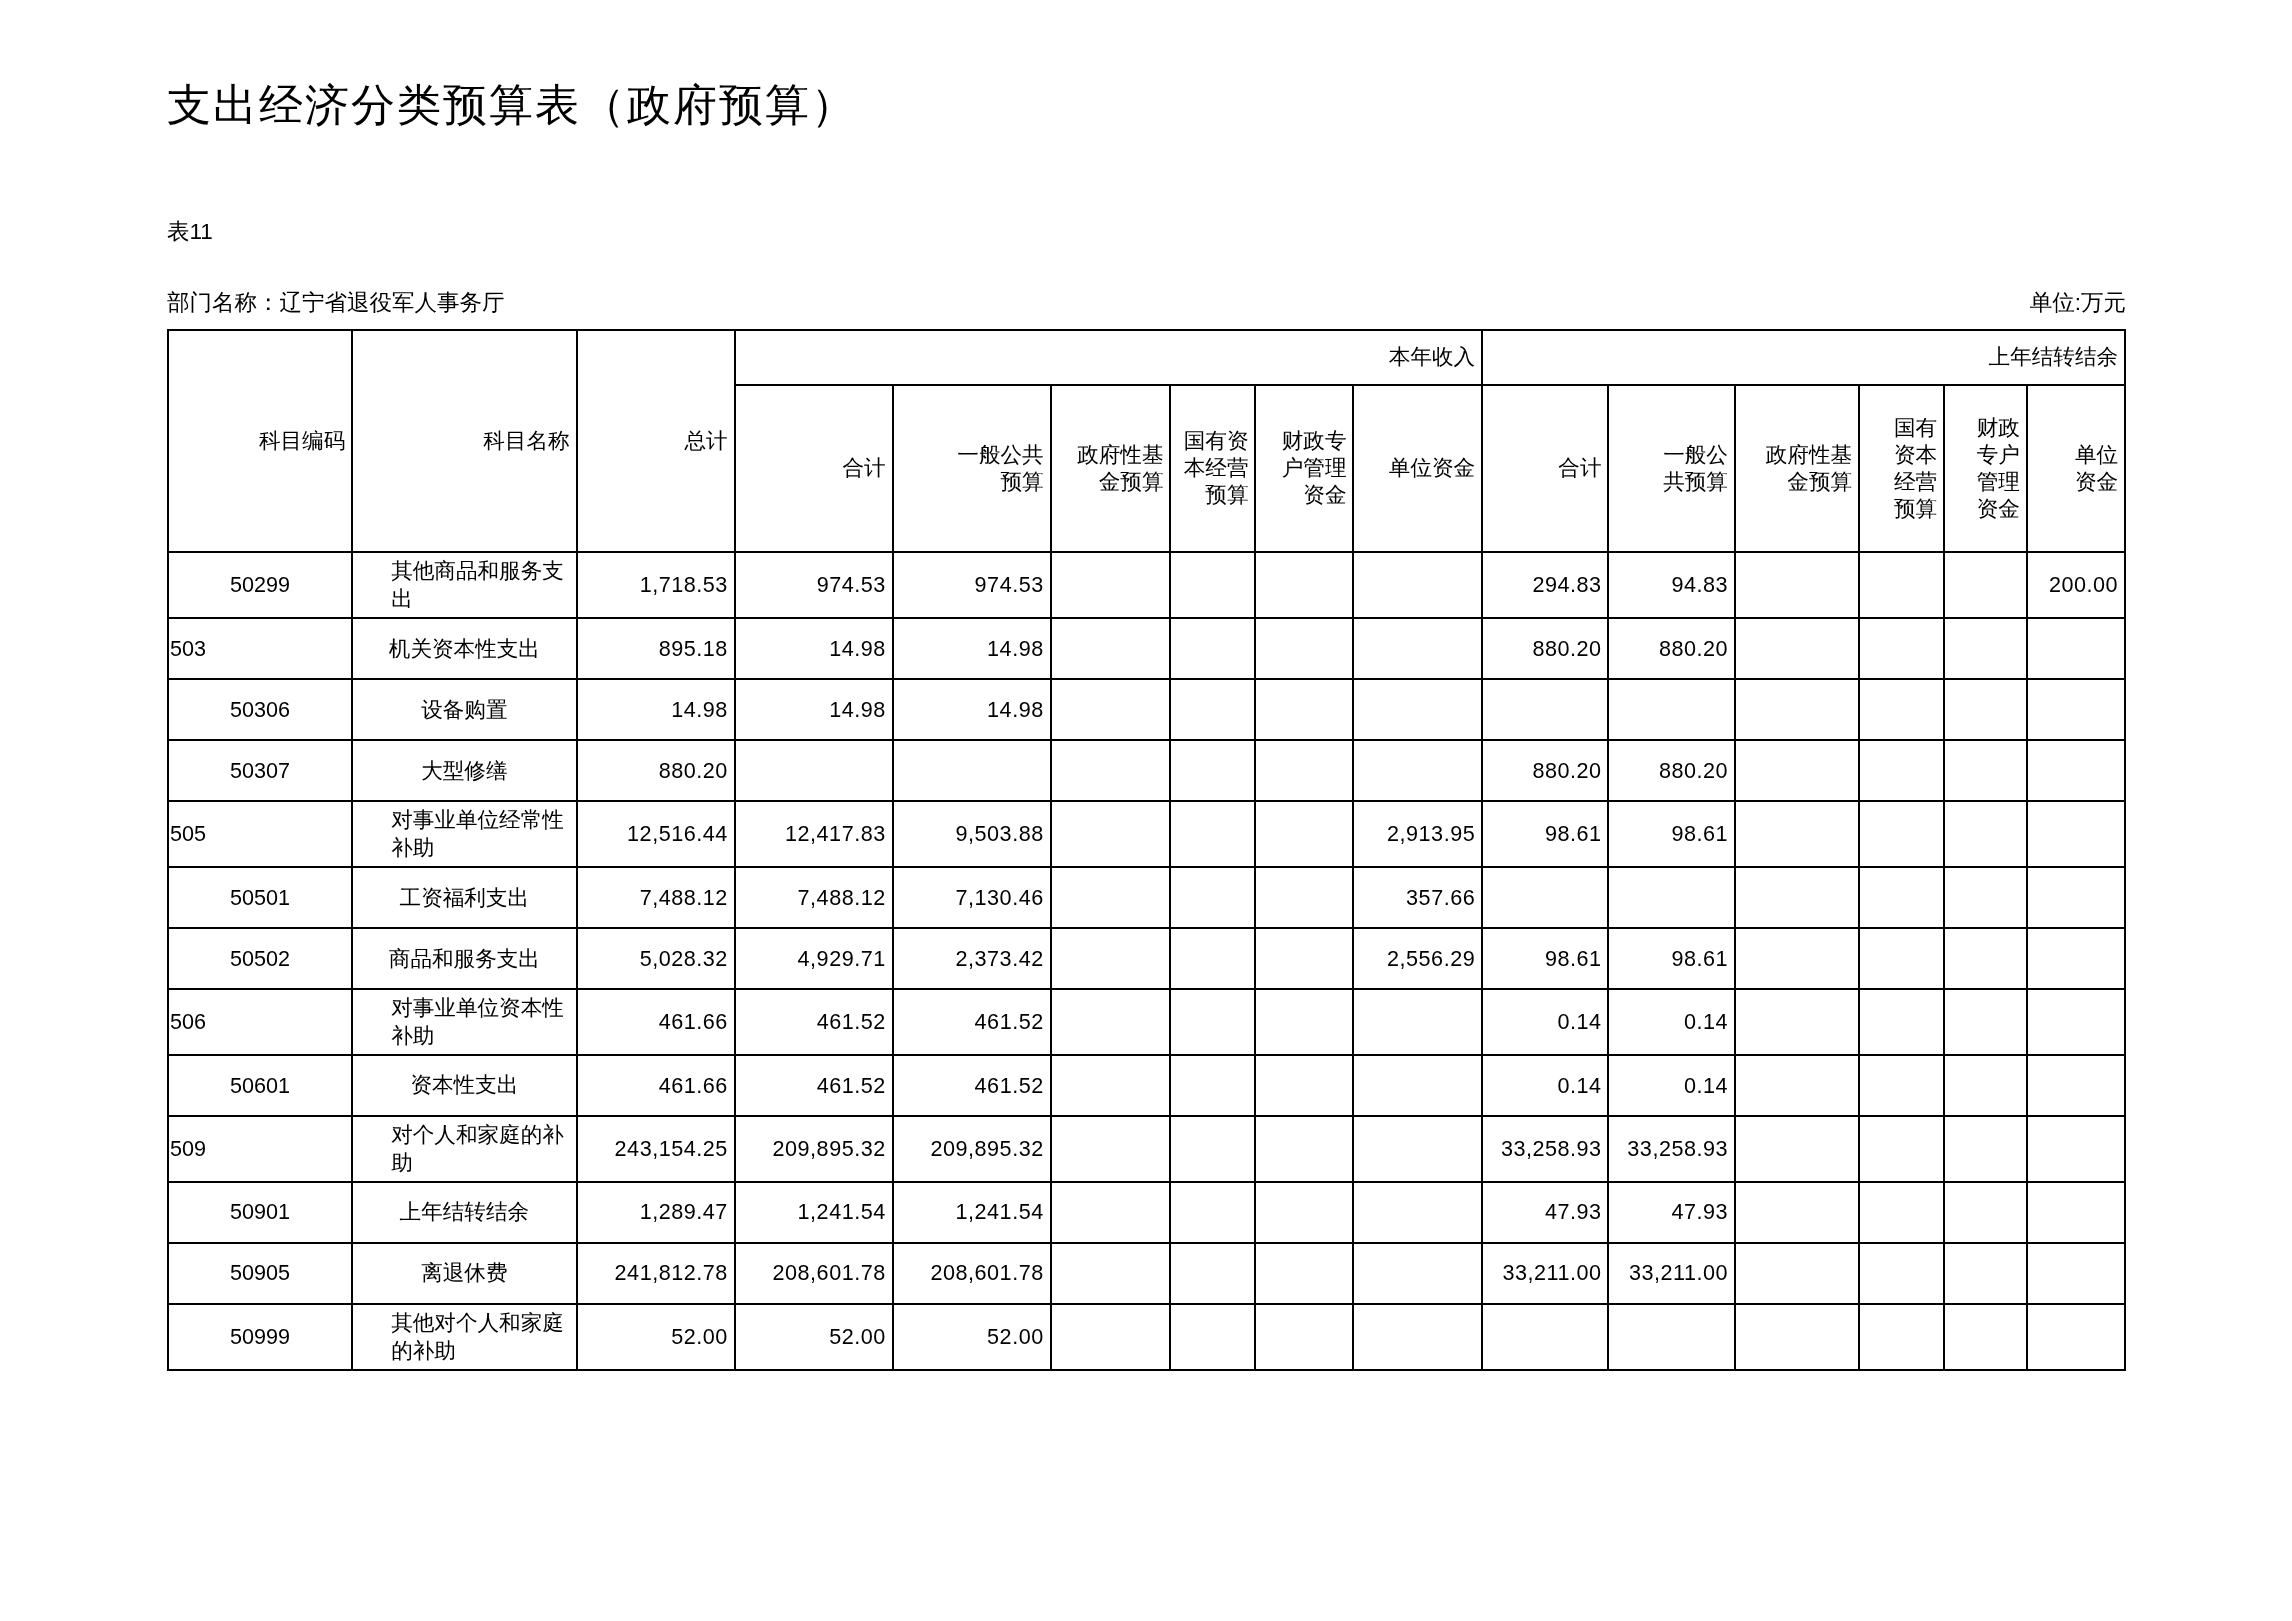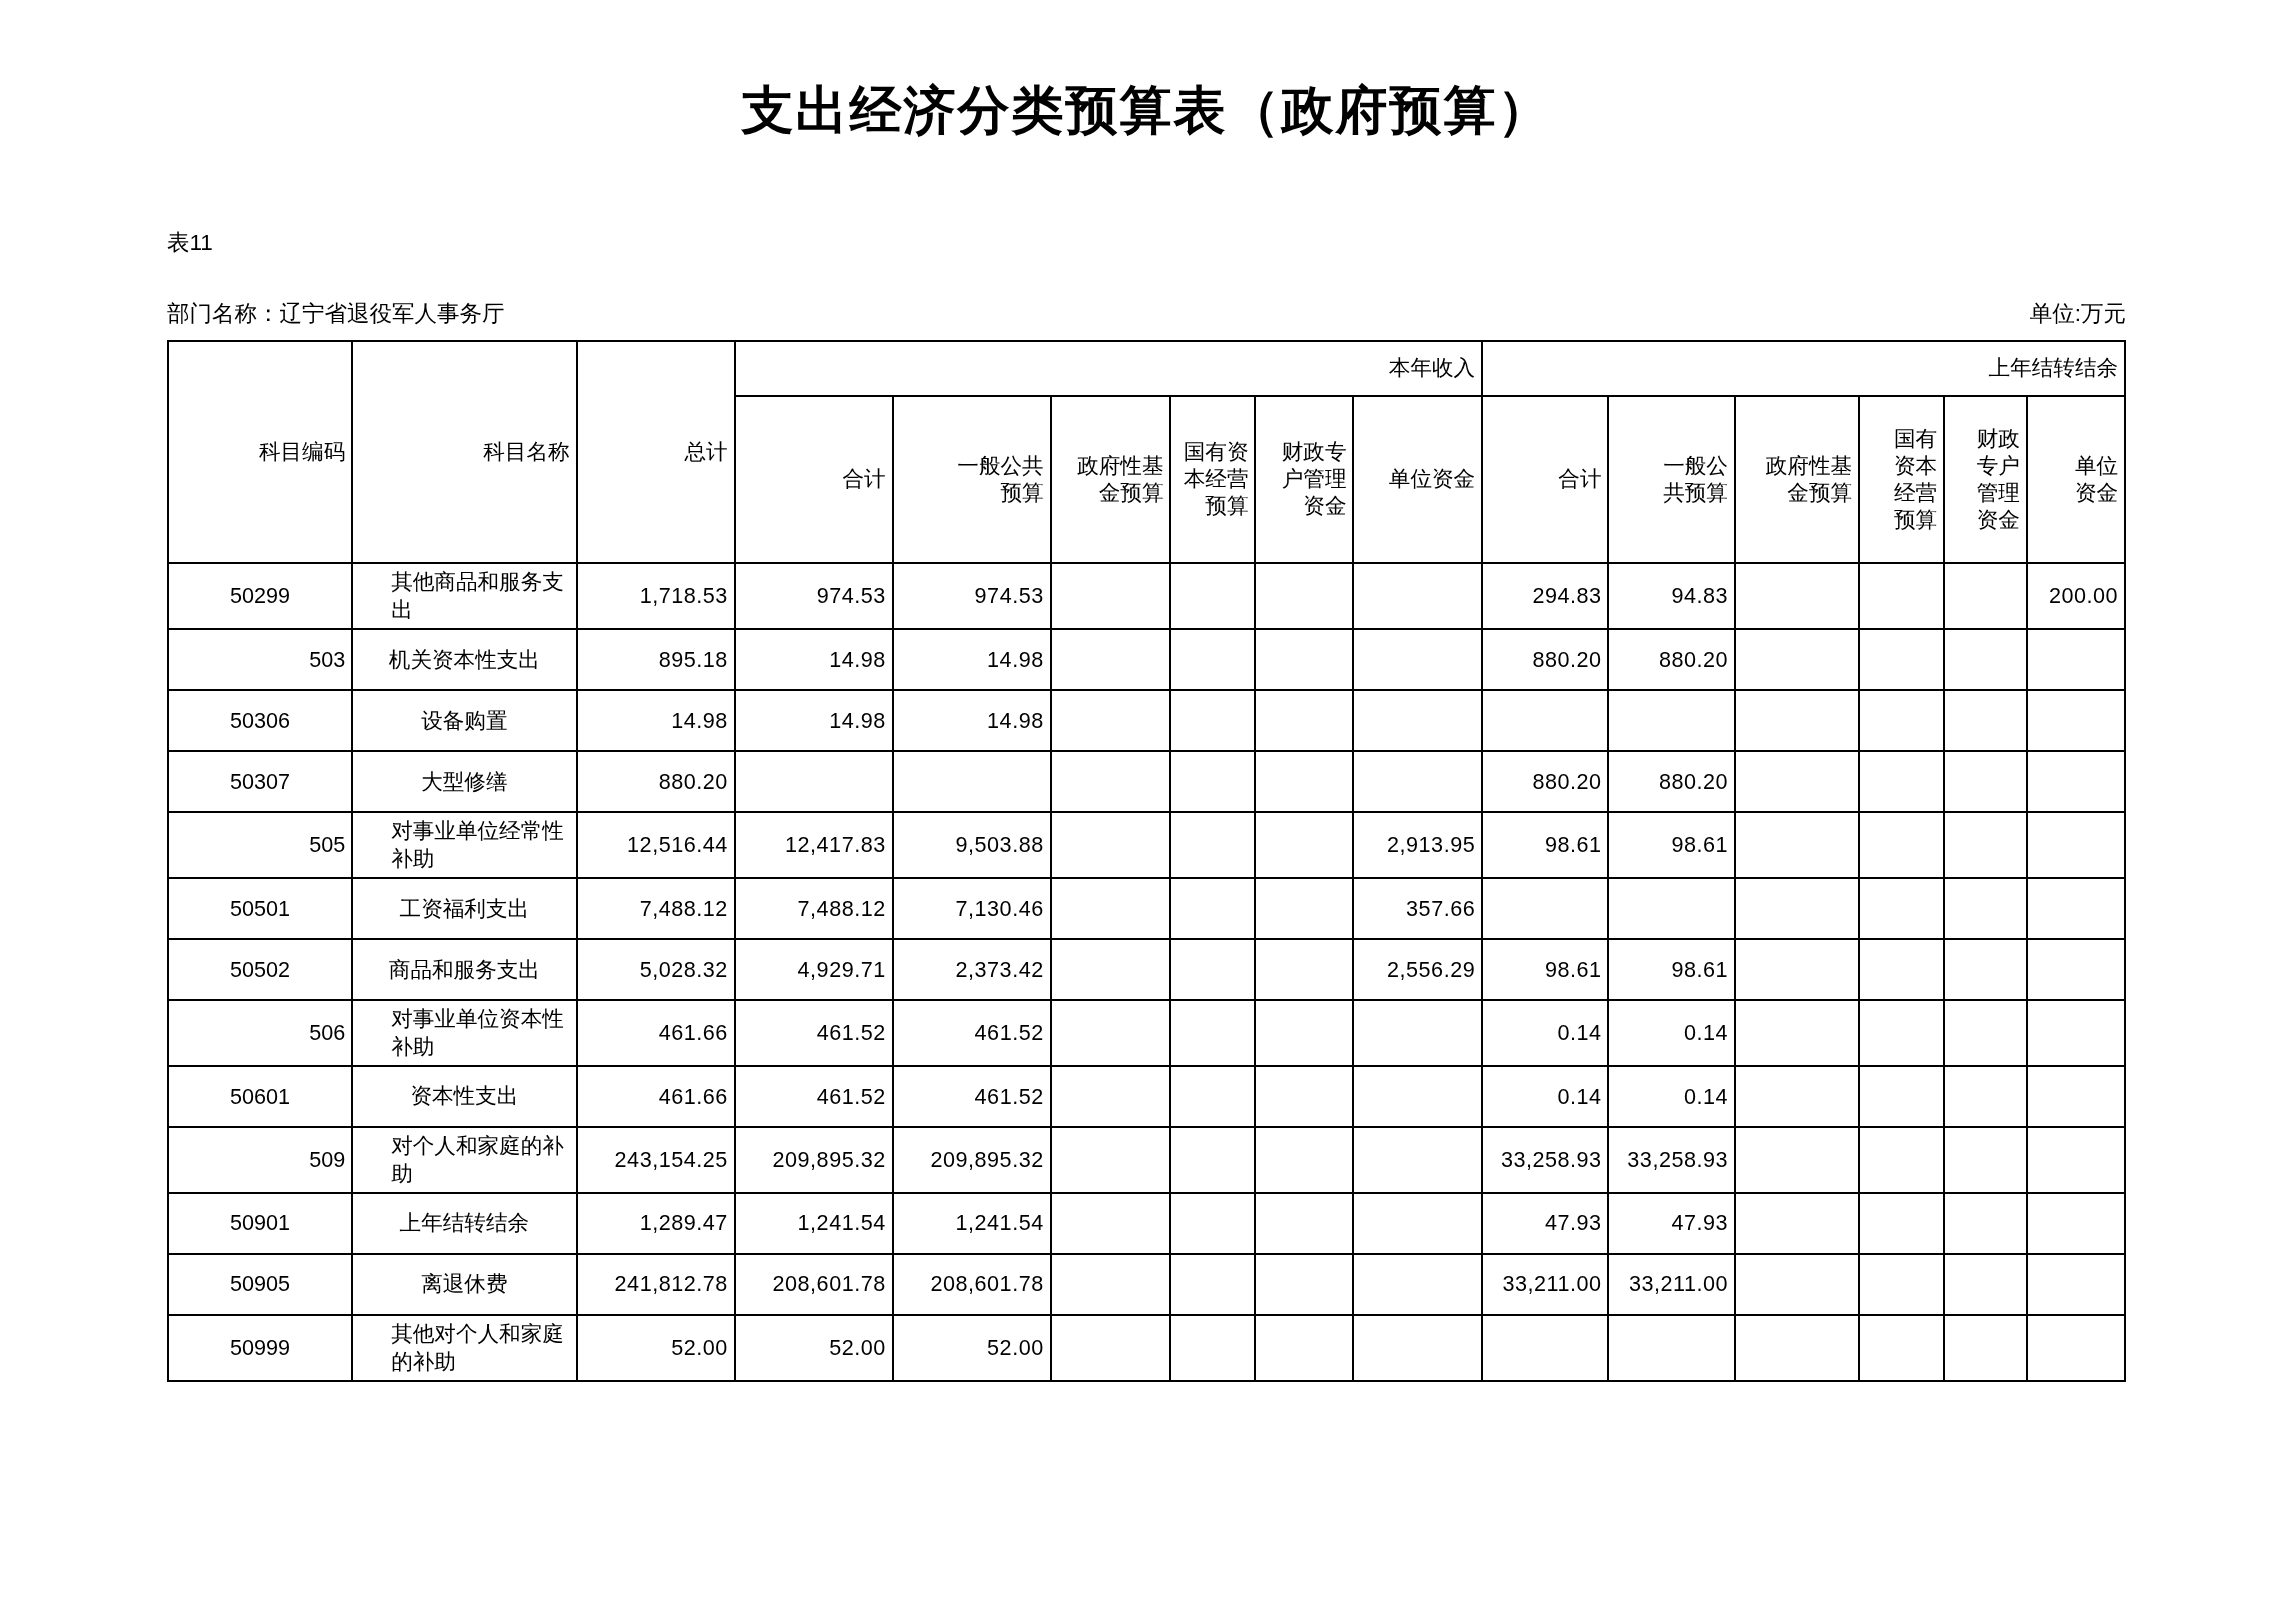--- a/index.html
+++ b/index.html
@@ -16,24 +16,23 @@
     overflow: hidden;
   }
   .page {
     width: 2293px;
     height: 1621px;
     position: relative;
     box-sizing: border-box;
     padding: 0 167px;
   }
   .doc-title {
-    text-align: center;
     font-family: "Liberation Sans", "DejaVu Sans", sans-serif;
-    font-weight: bold;
-    font-size: 52px;
+    font-weight: normal;
+    font-size: 44px;
     letter-spacing: 2px;
     margin-top: 76px;
     margin-bottom: 0;
   }
   .meta-block {
     margin-top: 80px;
     font-size: 22.5px;
     font-family: "Liberation Sans", "DejaVu Sans", sans-serif;
   }
   .meta-row {
@@ -75,22 +74,22 @@
     height: 55px;
   }
   .hdr-main {
     height: 167px;
   }
   td.code {
     text-align: center;
     height: 61px;
   }
   td.code.lead {
-    text-align: right;
-    padding-left: 34px;
+    text-align: left;
+    padding-left: 1px;
   }
   td.name {
     text-align: center;
     line-height: 1.3;
   }
   td.name.wrap2 {
     text-align: left;
     padding-left: 38px;
   }
   td.num {

